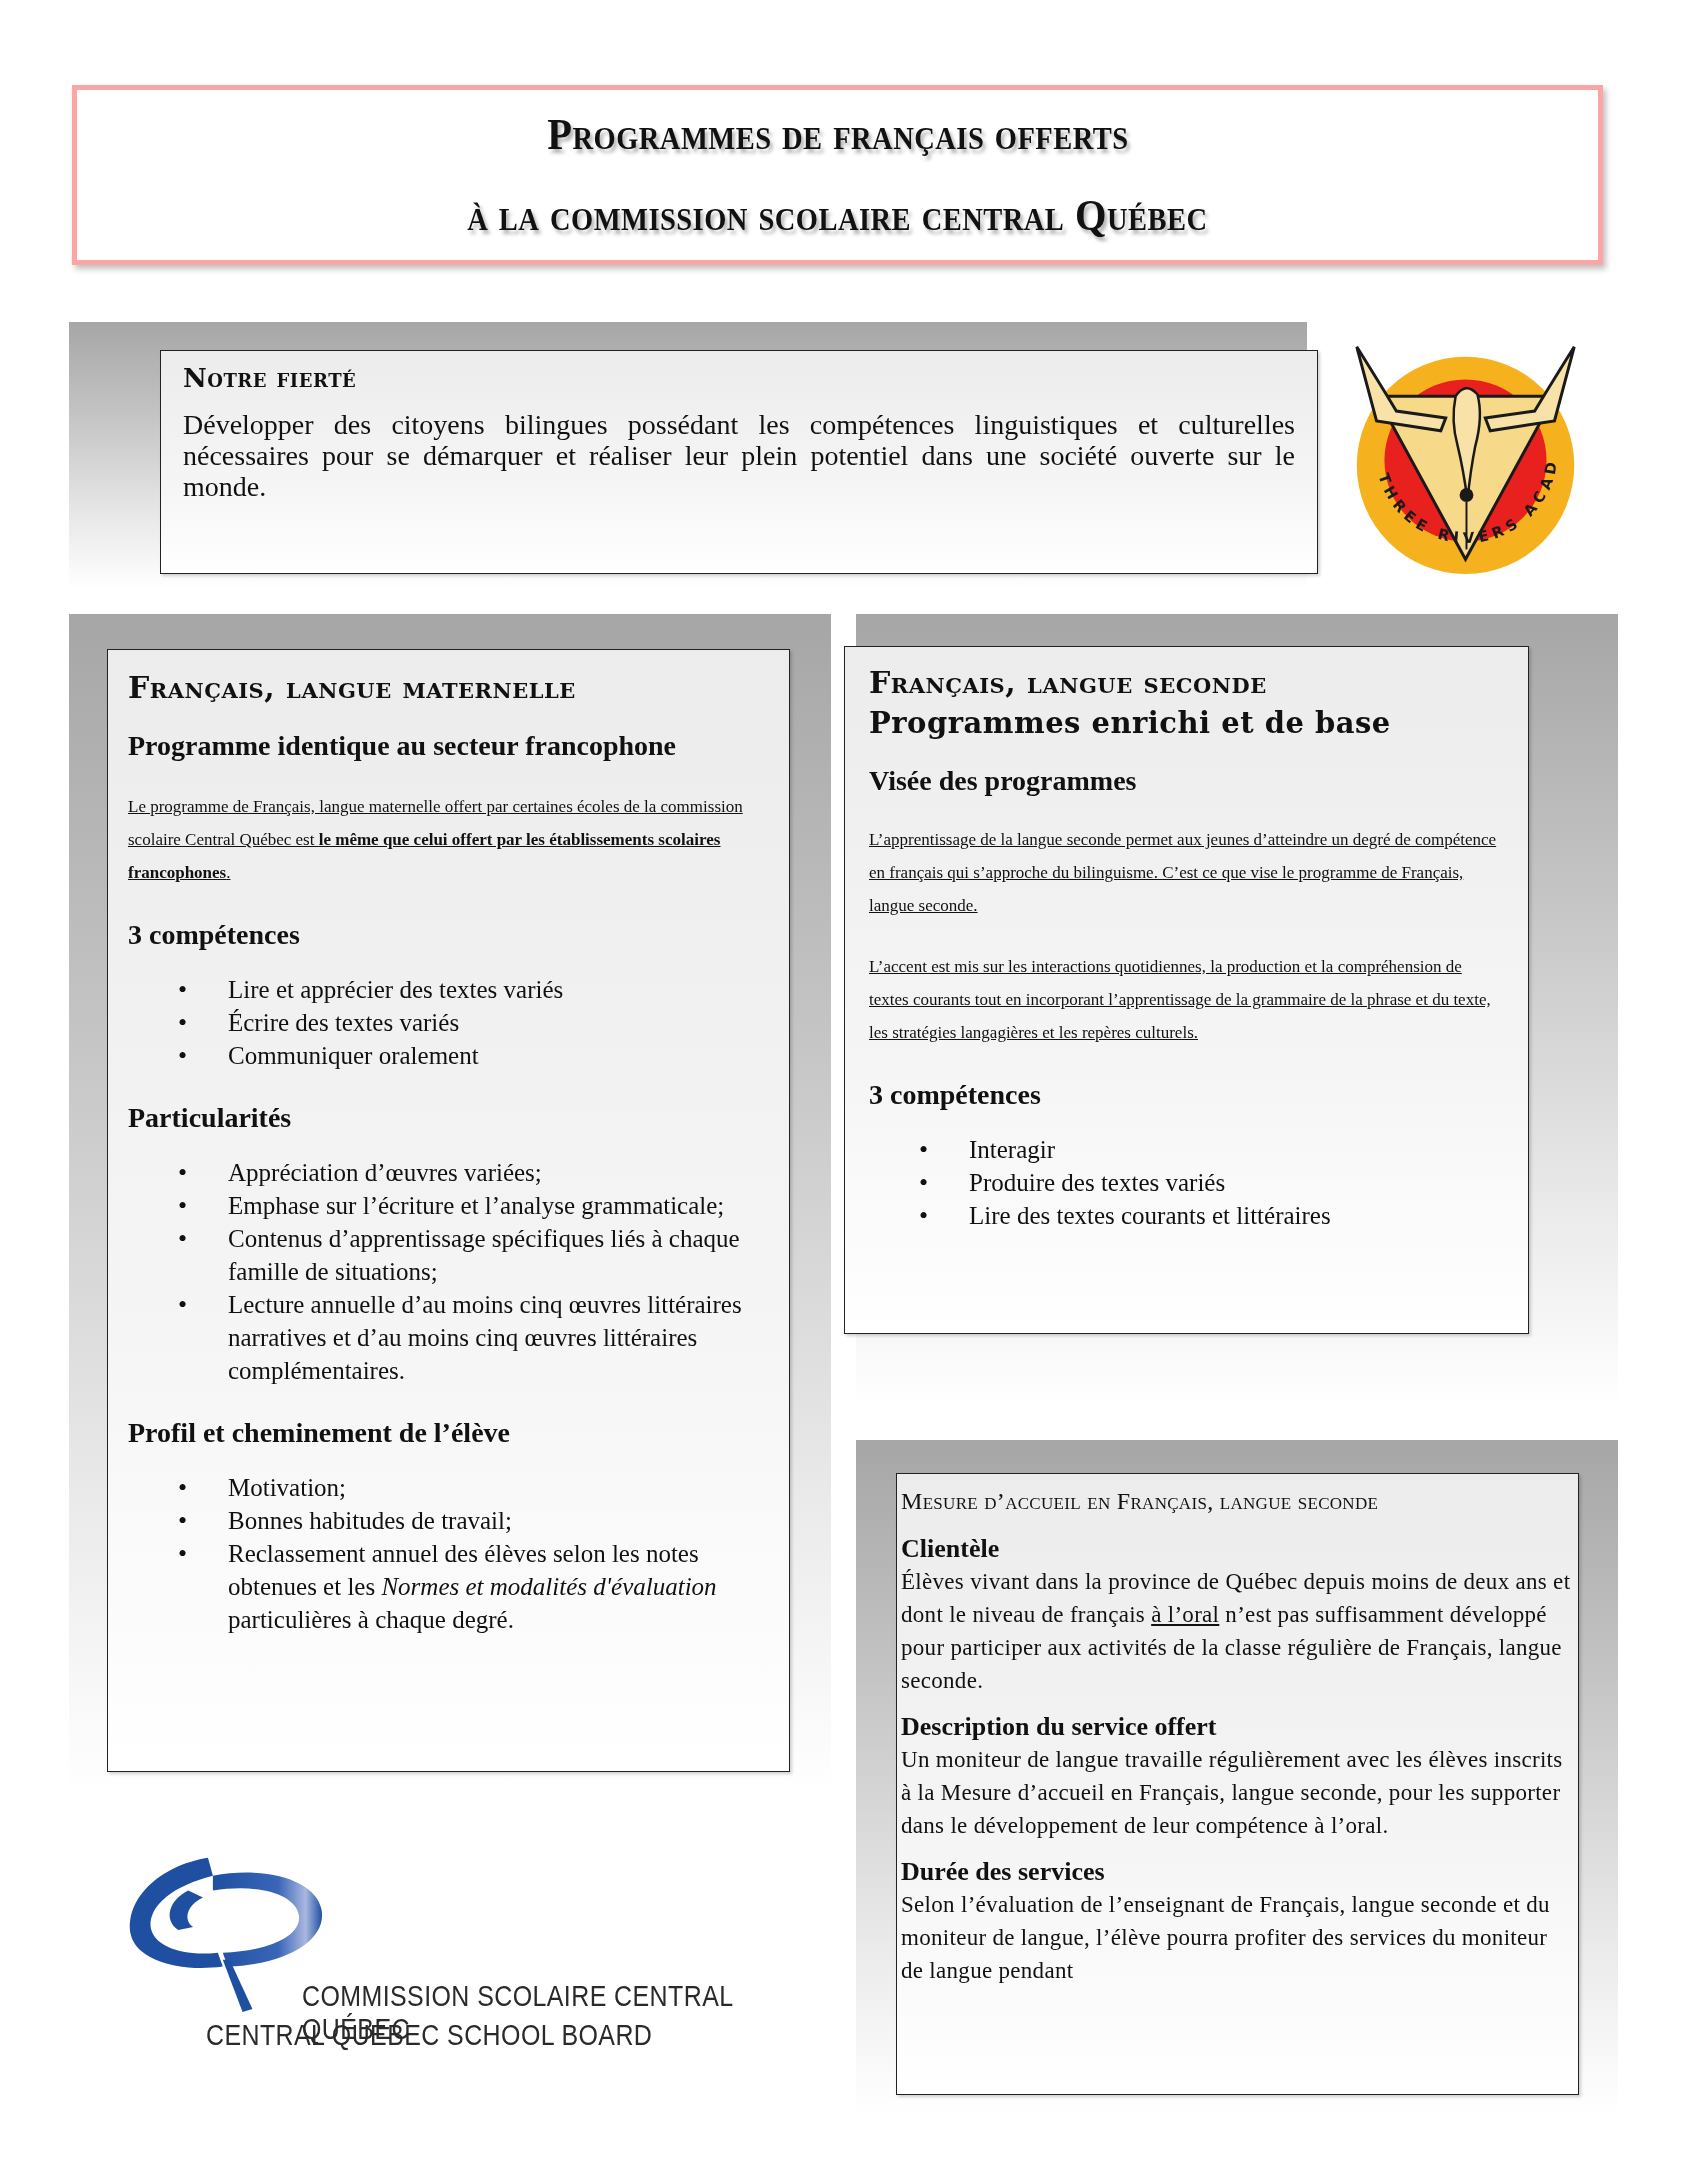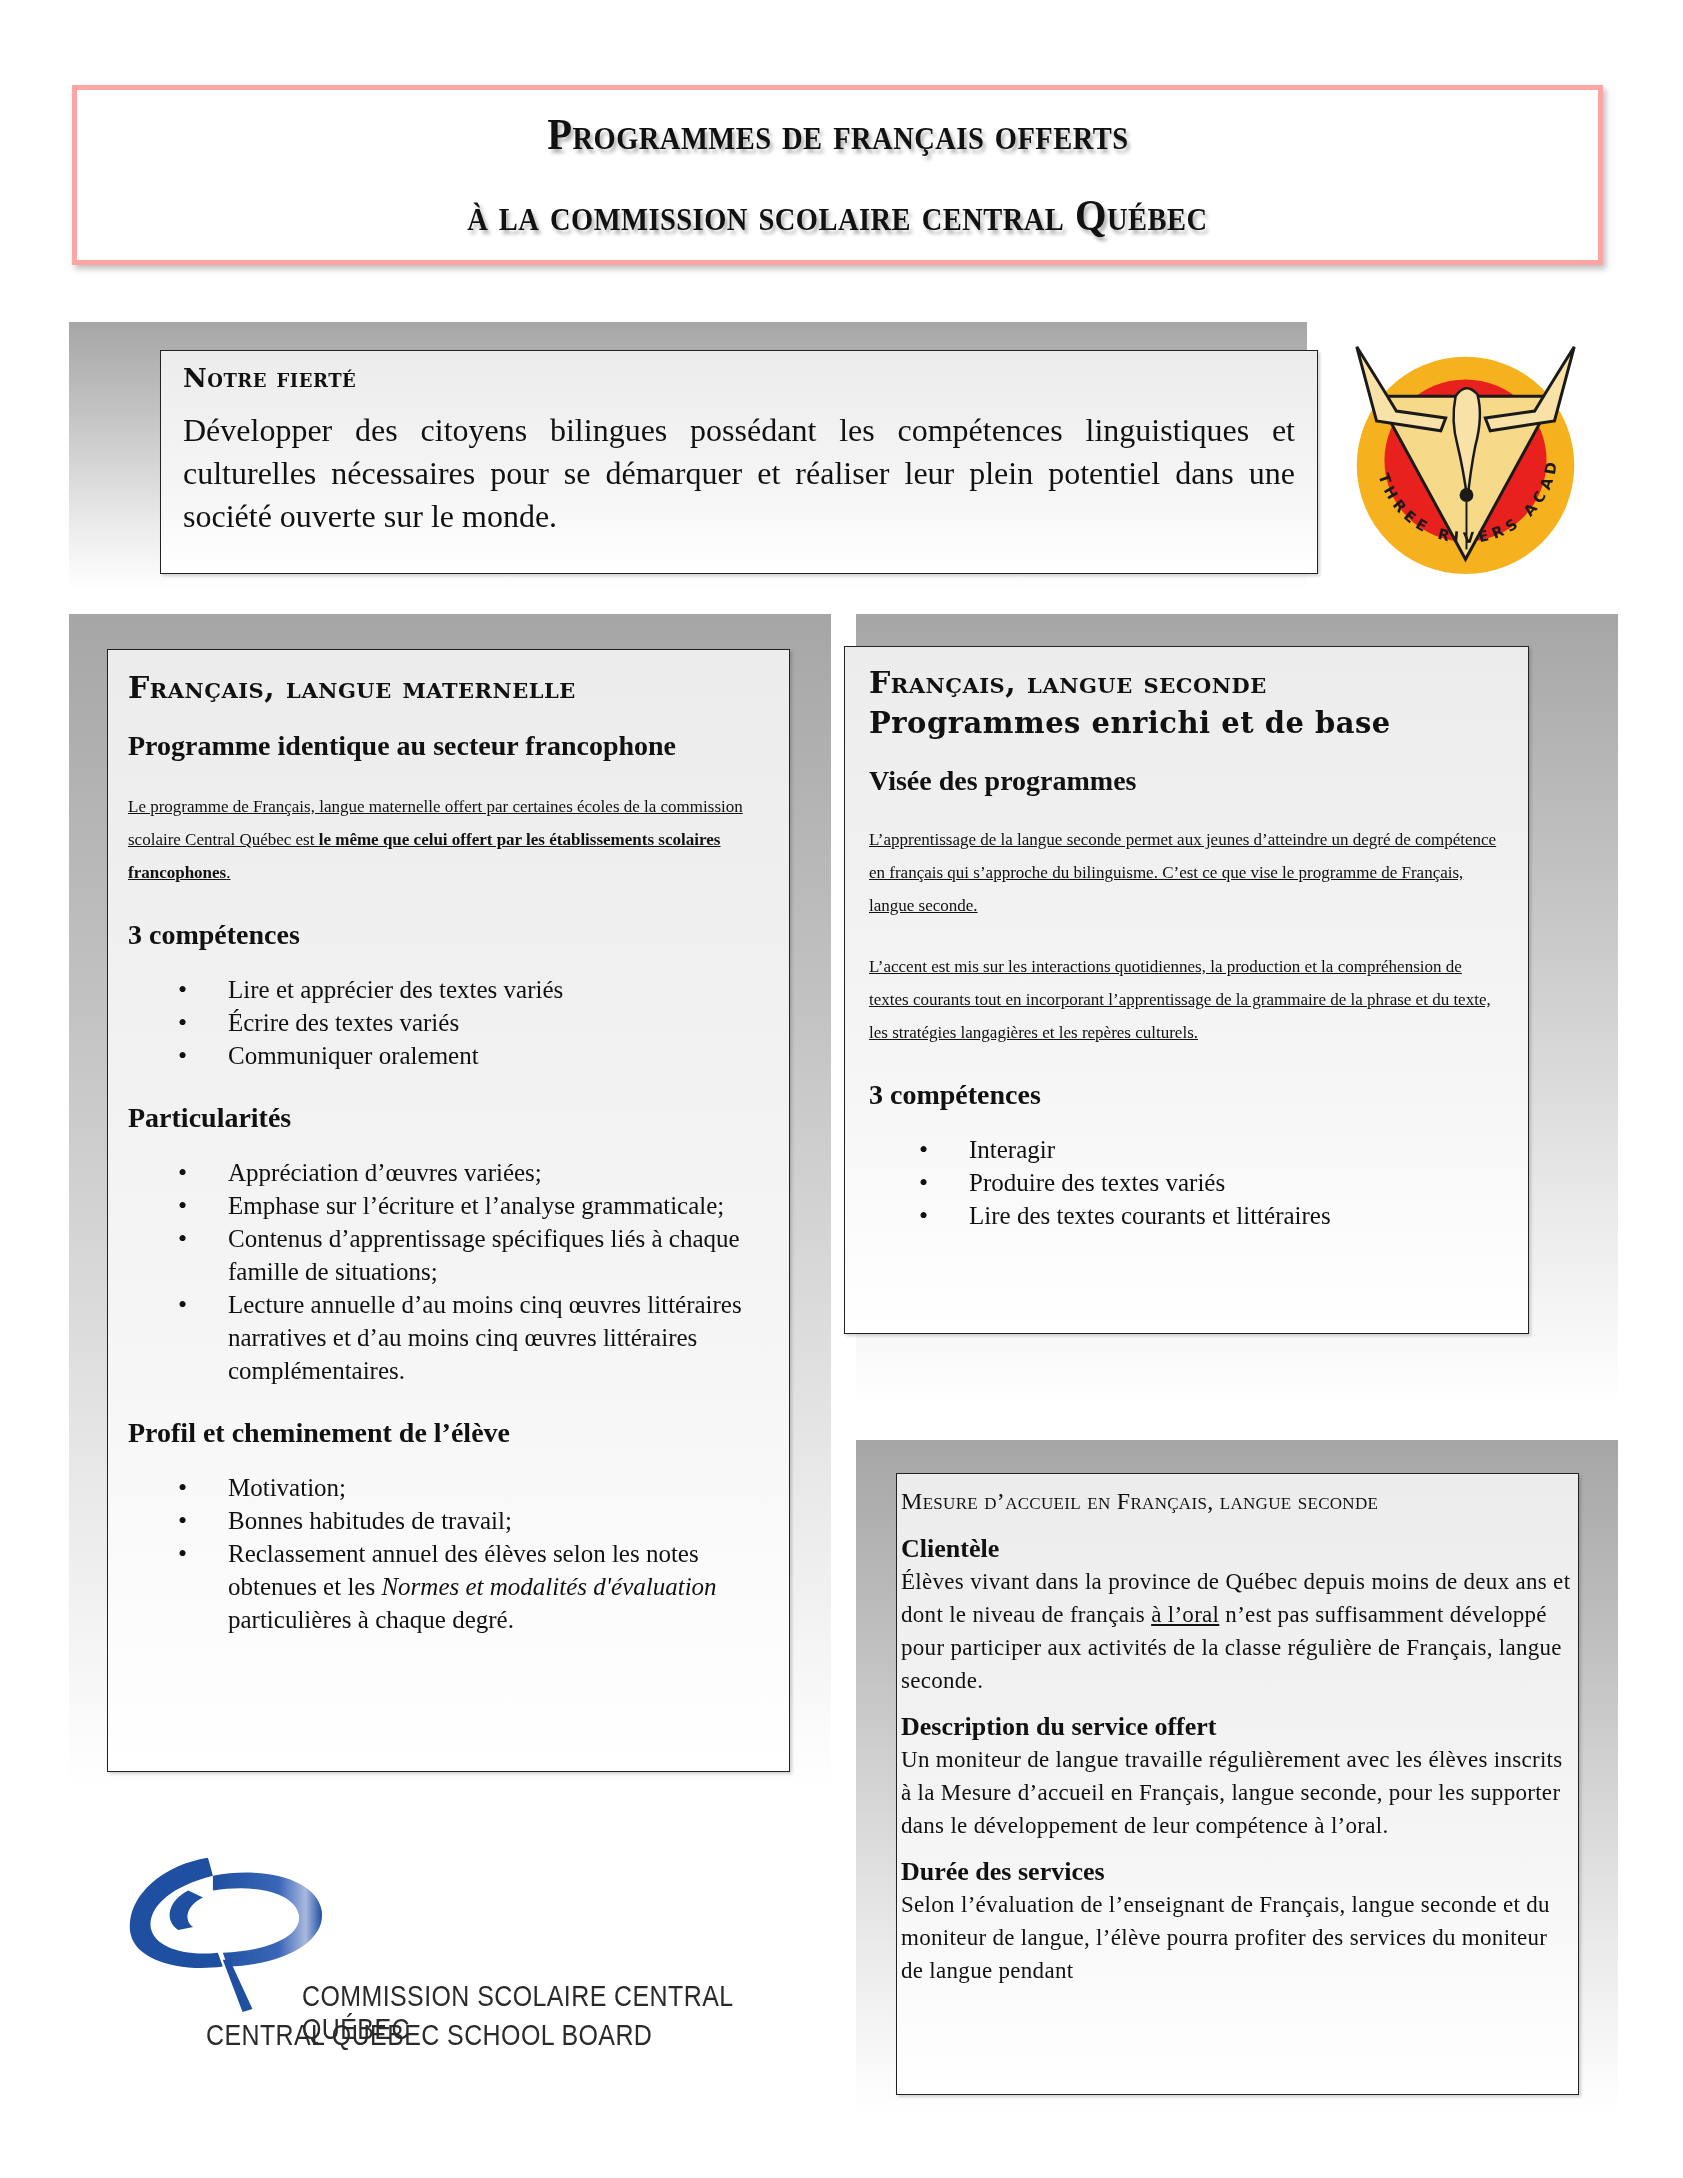--- a/index.html
+++ b/index.html
@@ -31,21 +31,21 @@
     box-shadow: 2px 2px 3px rgba(0,0,0,0.18);
   }
 
   
   #fierte-bg { left: 69px; top: 322px; width: 1238px; height: 267px; }
   #fierte-box { left: 112px; top: 350px; width: 1158px; height: 224px; padding: 12px 22px; margin-left: 48px; }
   .fierte-title {
     font-family: "DejaVu Serif", serif; font-weight: bold; font-size: 26px;
     font-variant: small-caps; letter-spacing: 0.5px; margin-bottom: 16px;
   }
-  .fierte-text { font-size: 32px; line-height: 43px; text-align: justify; }
+  .fierte-text { font-size: 28px; line-height: 31px; text-align: justify; }
 
   
   #tra-logo { position: absolute; left: 1337px; top: 327px; width: 257px; height: 257px; }
 
   
   #left-bg { left: 69px; top: 614px; width: 762px; height: 1178px; }
   #left-box { left: 107px; top: 649px; width: 683px; height: 1123px; padding: 18px 20px; }
 
   
   #right-bg { left: 856px; top: 614px; width: 762px; height: 792px; }

